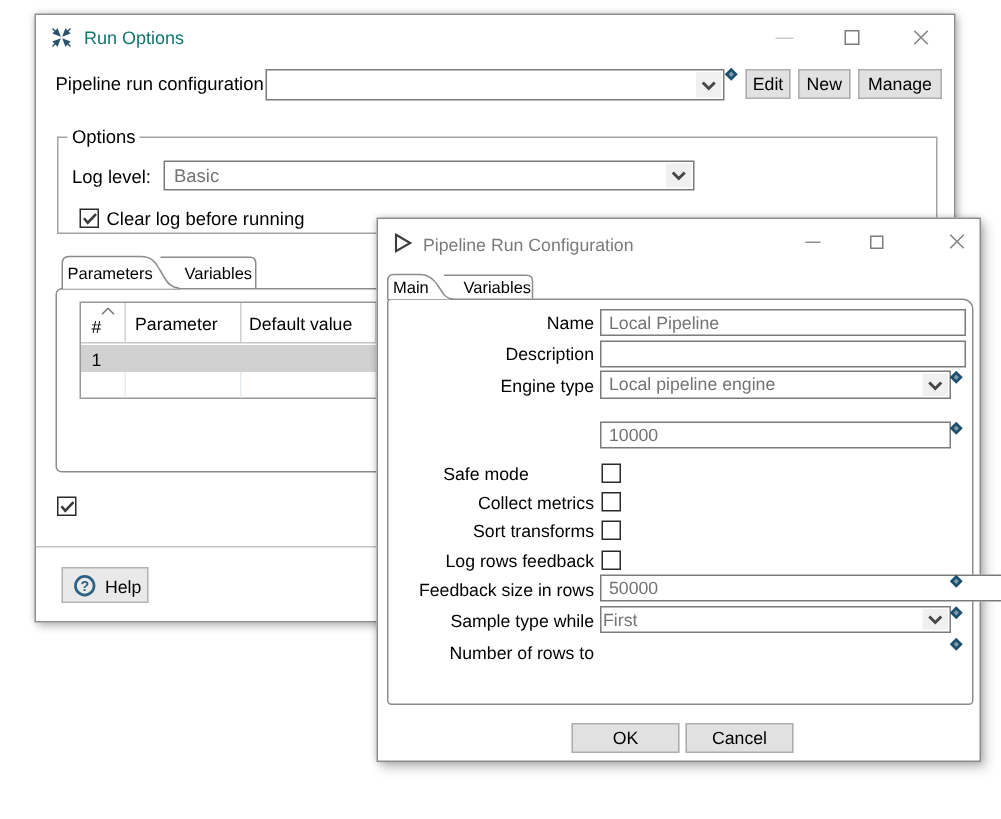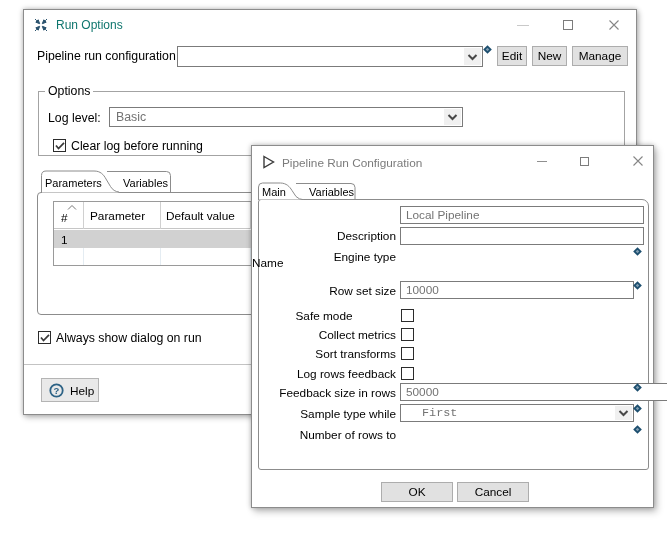--- a/index.html
+++ b/index.html
@@ -106,21 +106,20 @@
     <div class="lb2" style="left:7px; top:31px;">1</div>
     <div class="abs" style="left:29px; top:46px; width:1px; height:17px; background:#e4ecf2;"></div>
     <div class="abs" style="left:106px; top:46px; width:1px; height:17px; background:#e4ecf2;"></div>
     <div class="abs" style="left:196px; top:46px; width:1px; height:17px; background:#e4ecf2;"></div>
   </div>
 
   <div class="cb" style="left:14px; top:321px;"></div>
   <svg class="abs" style="left:16px; top:324px;" width="10" height="8" viewBox="0 0 10 8">
     <path d="M1 3.5 L3.5 6.5 L9 0.8" stroke="#3a3a3a" stroke-width="1.7" fill="none"></path>
   </svg>
-  <div class="lbl" style="left:32px; top:321px;">Always show dialog on run</div>
 
   <div class="abs" style="left:0; top:354px; width:614px; height:1px; background:#c3c3c3;"></div>
   <div class="btn" style="left:17px; top:368px; width:58px; height:24px; background:#e9e9e9; border:1px solid #b4b4b4;">
     <svg class="abs" style="left:7px; top:4px;" width="15" height="15" viewBox="0 0 15 15">
       <circle cx="7.5" cy="7.5" r="6.2" fill="none" stroke="#2c6285" stroke-width="1.8"></circle>
       <text x="7.5" y="11" text-anchor="middle" font-size="9.5" font-weight="bold" fill="#2c6285">?</text>
     </svg>
     <span class="abs" style="left:28px; top:5px; font-size:11.8px;">Help</span>
   </div>
 </div>
@@ -139,33 +138,39 @@
   </svg>
 
   <div class="abs" style="left:6px; top:53px; width:391px; height:271px; border:1px solid #8c8c8c; border-radius:3px 7px 3px 3px;"></div>
   <svg class="abs" style="left:6px; top:36px;" width="120" height="18" viewBox="0 0 120 18">
     <path d="M38 1.5 L93 1.5 Q97 1.5 97 5.5 L97 17" fill="none" stroke="#8c8c8c" stroke-width="1"></path>
     <path d="M0.5 18 L0.5 5 Q0.5 1 4.5 1 L22.5 1 C28.5 1.2 31.5 4.5 34 8.5 L38 14.5 Q40.8 17.5 46 17.8 L46 18 Z" fill="#ffffff" stroke="#8c8c8c" stroke-width="1"></path>
   </svg>
   <div class="tab" style="left:10px; top:40px;">Main</div>
   <div class="tab" style="left:57px; top:40px;">Variables</div>
 
-  <div class="lb2" style="left:0px; top:62px; width:144px; margin-top:48px;">Name</div>
+  <div class="lb2" style="left:0px; top:62px; width:144px; text-align:right;">Name</div>
   <div class="field" style="left:148px; top:60px; width:244px; height:18px; line-height:16px; padding-left:5px;">Local Pipeline</div>
 
   <div class="lb2" style="left:0px; top:83px; width:144px; text-align:right;">Description</div>
   <div class="field" style="left:148px; top:81px; width:244px; height:18px;"></div>
 
   <div class="lb2" style="left:0px; top:104px; width:144px; text-align:right;">Engine type</div>
+  <div class="field" style="left:148px; top:101px; width:234px; height:19px; line-height:17px; padding-left:5px;">Local pipeline engine
+    <div class="dd">
+        <svg width="11" height="7" viewBox="0 0 11 7">
+          <path d="M1.5 1 L5.5 5 L9.5 1" stroke="#474747" stroke-width="2" fill="none"></path>
+        </svg>
+      </div>
+  </div>
   <svg class="dia" style="left:381px; top:101px;" viewBox="0 0 10 10">
     <rect x="1.6" y="1.6" width="6.8" height="6.8" transform="rotate(45 5 5)" fill="#1c4e6e"></rect>
     <rect x="3.6" y="3.6" width="2.8" height="2.8" transform="rotate(45 5 5)" fill="#7e9cb0"></rect>
   </svg>
 
-  <div class="lb2" style="left:0px; top:138px; width:144px; text-align:right;">Row set size</div>
   <div class="field" style="left:148px; top:135px; width:234px; height:18px; line-height:16px; padding-left:5px;">10000</div>
   <svg class="dia" style="left:381px; top:135px;" viewBox="0 0 10 10">
     <rect x="1.6" y="1.6" width="6.8" height="6.8" transform="rotate(45 5 5)" fill="#1c4e6e"></rect>
     <rect x="3.6" y="3.6" width="2.8" height="2.8" transform="rotate(45 5 5)" fill="#7e9cb0"></rect>
   </svg>
 
   <div class="lb2" style="left:0px; top:163px; width:144px; text-align:center;">Safe mode</div>
   <div class="cb" style="left:149px; top:163px;"></div>
 
   <div class="lb2" style="left:0px; top:182px; width:144px; text-align:right;">Collect metrics</div>
@@ -178,21 +183,21 @@
   <div class="cb" style="left:149px; top:221px;"></div>
 
   <div class="lb2" style="left:0px; top:240px; width:144px; text-align:right;">Feedback size in rows</div>
   <div class="field" style="left:148px; top:237px; width:274px; height:18px; line-height:16px; padding-left:5px;">50000</div>
   <svg class="dia" style="left:381px; top:237px;" viewBox="0 0 10 10">
     <rect x="1.6" y="1.6" width="6.8" height="6.8" transform="rotate(45 5 5)" fill="#1c4e6e"></rect>
     <rect x="3.6" y="3.6" width="2.8" height="2.8" transform="rotate(45 5 5)" fill="#7e9cb0"></rect>
   </svg>
 
   <div class="lb2" style="left:0px; top:261px; width:144px; text-align:right;">Sample type while</div>
-  <div class="field" style="left:148px; top:258px; width:234px; height:18px; line-height:16px; padding-left:21px;font-family:Liberation Mono, monospace;">First
+  <div class="field" style="left:148px; top:258px; width:234px; height:18px; line-height:16px; padding-left:1px;">First
     <div class="dd">
         <svg width="11" height="7" viewBox="0 0 11 7">
           <path d="M1.5 1 L5.5 5 L9.5 1" stroke="#474747" stroke-width="2" fill="none"></path>
         </svg>
       </div>
   </div>
   <svg class="dia" style="left:381px; top:258px;" viewBox="0 0 10 10">
     <rect x="1.6" y="1.6" width="6.8" height="6.8" transform="rotate(45 5 5)" fill="#1c4e6e"></rect>
     <rect x="3.6" y="3.6" width="2.8" height="2.8" transform="rotate(45 5 5)" fill="#7e9cb0"></rect>
   </svg>

